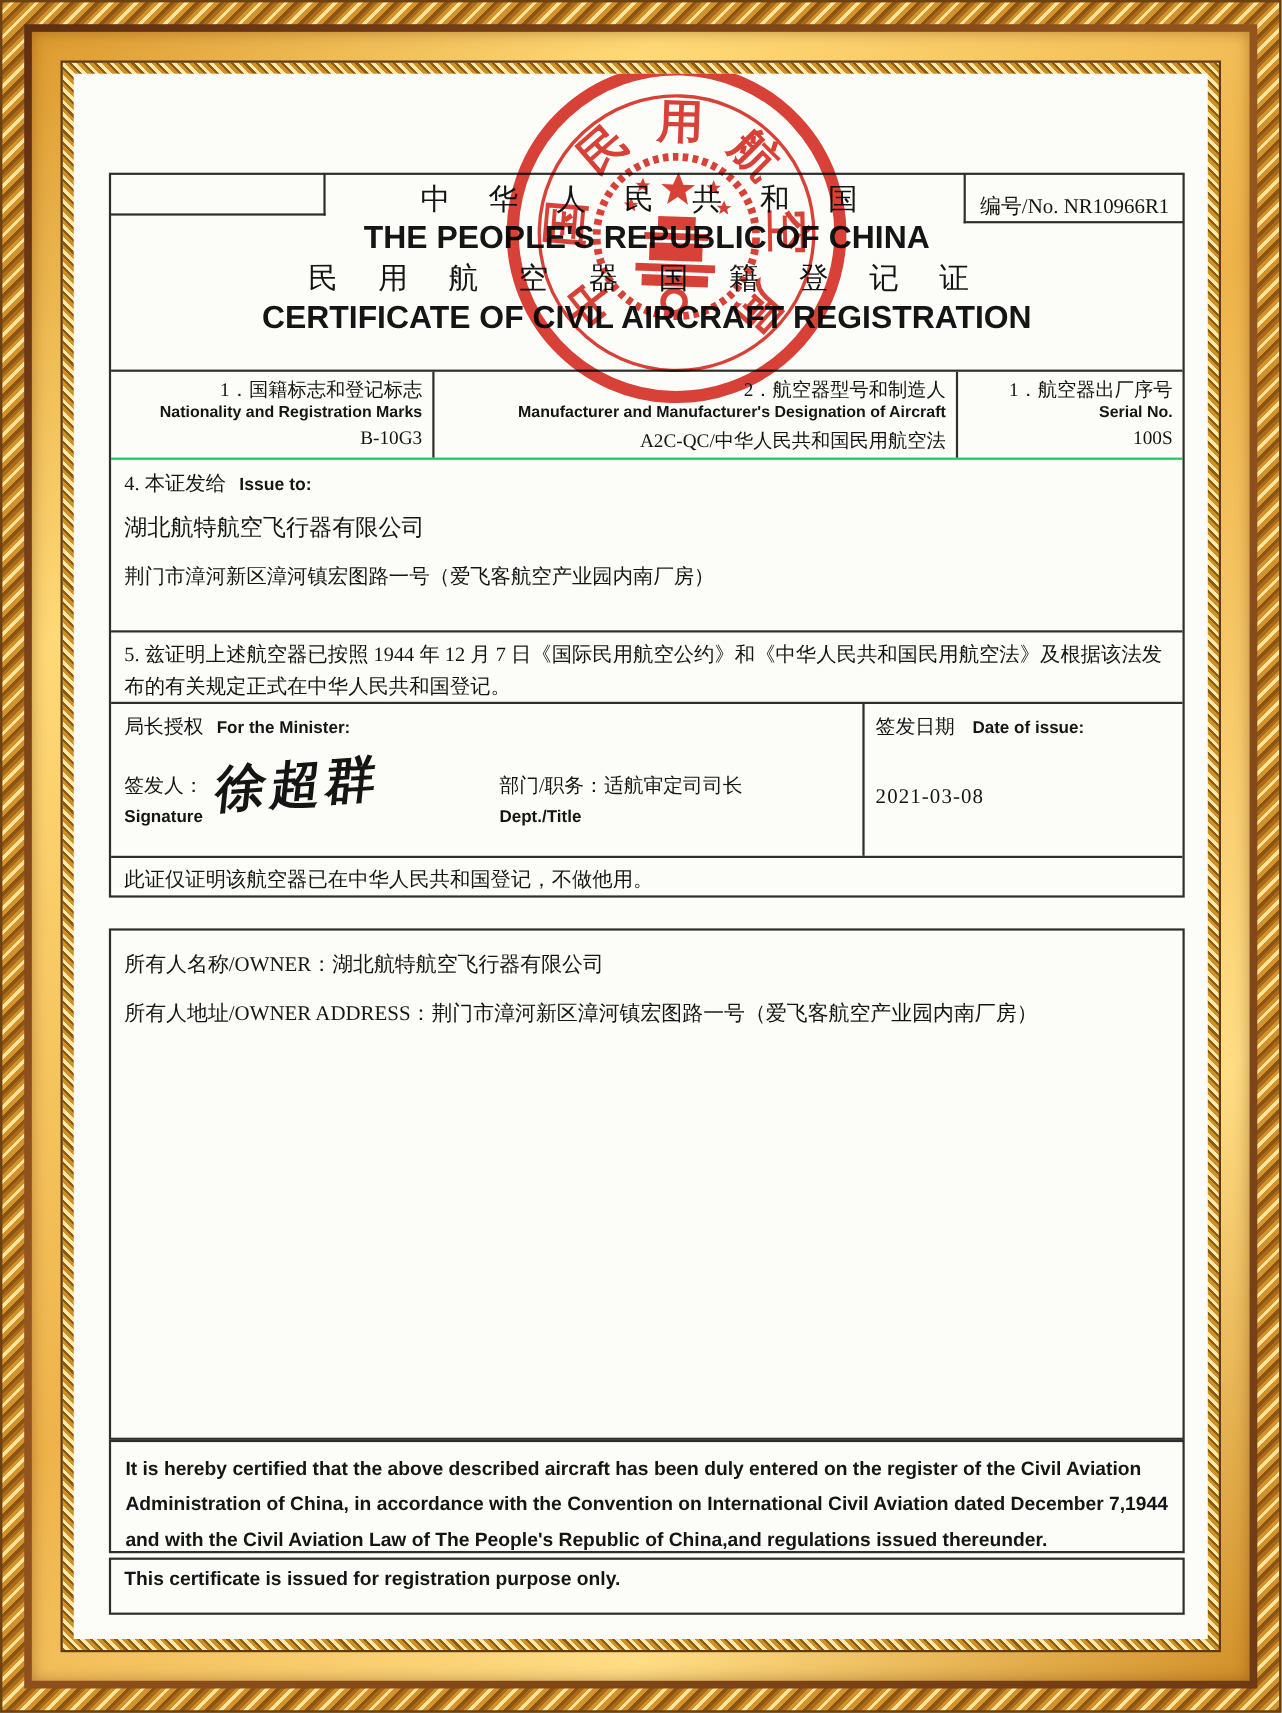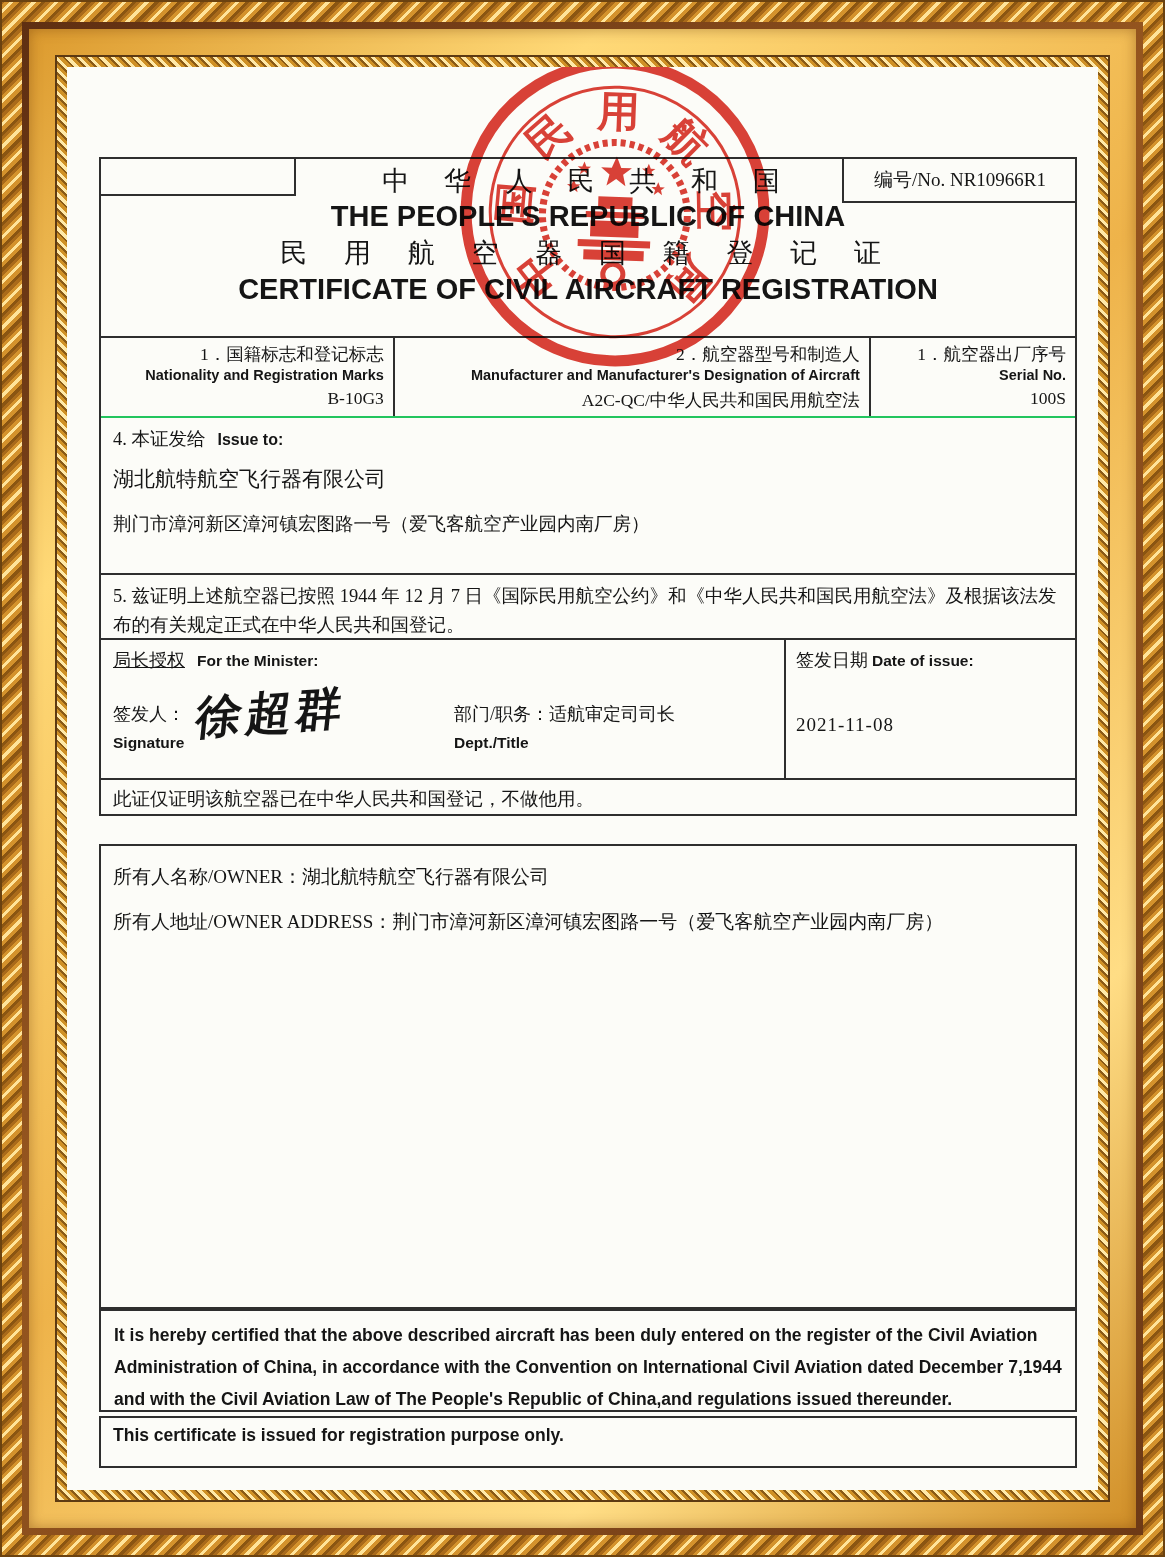--- a/index.html
+++ b/index.html
@@ -28,23 +28,23 @@
   .seal{position:absolute;left:387px;top:-16px;width:322px;height:322px;
     opacity:.88;mix-blend-mode:multiply;pointer-events:none;z-index:5;transform:rotate(2deg);}
   .seal text{font-family:"Liberation Serif",serif;font-weight:bold;fill:#d6281c;}
 
   
   .main-table{position:absolute;left:32px;top:90px;width:978px;height:659px;
     border:2px solid #2e2e2e;background:transparent;}
   .hdr{position:relative;height:177px;text-align:center;}
   .corner-box{position:absolute;left:-1px;top:-1px;width:196px;height:38px;
     border-right:2px solid #2e2e2e;border-bottom:2px solid #2e2e2e;}
-  .number-box{position:absolute;right:-1px;top:-1px;width:234px;height:45px;
+  .number-box{position:absolute;right:-1px;top:-1px;width:200px;height:45px;
     border-left:2px solid #2e2e2e;border-bottom:2px solid #2e2e2e;
-    display:flex;align-items:center;justify-content:center;font-size:19px;}
+    display:flex;align-items:flex-end;justify-content:center;font-size:19px;}
   .title-zh{padding-top:4px;font-size:27px;letter-spacing:14px;}
   .title-en{font-family:"Liberation Sans",sans-serif;font-weight:800;font-size:29px;margin-top:1px;letter-spacing:0px;}
   .subtitle-zh{font-size:27px;letter-spacing:15px;margin-top:2px;}
   .subtitle-en{font-family:"Liberation Sans",sans-serif;font-weight:800;font-size:29px;margin-top:2px;}
 
   .row1{display:flex;height:80px;border-top:2px solid #2e2e2e;}
   .row1 .cell{padding:4px 9px;height:100%;text-align:right;}
   .c1{width:295px;border-right:2px solid #2e2e2e;}
   .c2{width:478px;border-right:2px solid #2e2e2e;}
   .c3{width:205px;}
@@ -57,33 +57,33 @@
   .issue-line .enb{font-size:16px;margin-left:8px;}
   .issue-recipient{font-size:21px;margin-top:14px;}
   .issue-address{font-size:18.5px;margin-top:18px;}
 
   .row-statement{height:65px;border-top:2px solid #2e2e2e;padding:7px 12px;
     font-size:18.5px;line-height:29px;}
 
   .row-minister{position:relative;height:140px;border-top:2px solid #2e2e2e;}
   .min-left{position:absolute;left:0;top:0;width:685px;height:100%;
     border-right:2px solid #2e2e2e;padding:8px 12px;}
-  .min-auth .zh{font-size:18px;text-decoration:underline;}
+  .min-auth .zh{font-size:18px;}
   .min-auth .enb{font-size:15.5px;margin-left:8px;}
   .signer{position:absolute;left:12px;top:62px;}
   .signer .zh{font-size:18px;display:block;}
   .signer .enb{font-size:15.5px;display:block;margin-top:8px;}
   .signature{position:absolute;left:95px;top:42px;font-size:46px;font-weight:bold;
     font-family:"Liberation Serif",serif;transform:rotate(-4deg) skewX(-10deg);letter-spacing:4px;}
   .dept{position:absolute;left:353px;top:62px;}
   .dept .zh{font-size:18px;display:block;}
   .dept .enb{font-size:15.5px;display:block;margin-top:8px;}
   .min-right{position:absolute;right:0;top:0;width:291px;height:100%;padding:8px 12px;}
   .min-right .date-lbl .zh{font-size:18px;}
-  .min-right .date-lbl .enb{font-size:15.5px;margin-left:0;}
+  .min-right .date-lbl .enb{font-size:15.5px;margin-left:12px;}
   .date-val{font-size:19px;margin-top:42px;letter-spacing:1px;}
 
   .row-note{height:40px;border-top:2px solid #2e2e2e;padding:6px 12px;font-size:18.5px;}
 
   
   .remarks-box{position:absolute;left:32px;top:777px;width:978px;height:465px;
     border:2px solid #2e2e2e;padding:7px 12px;}
   .remarks-label .zh{font-size:18px;}
   .remarks-label .enb{font-size:16.5px;margin-left:10px;}
   .remarks-owner{font-size:19px;margin-top:11px;}
@@ -189,21 +189,21 @@
             <div class="dept">
               <span class="zh">部门/职务：适航审定司司长</span>
               <span class="enb">Dept./Title</span>
             </div>
           </div>
           <div class="min-right">
             <div class="date-lbl">
               <span class="zh">签发日期</span>
               <span class="enb">Date of issue:</span>
             </div>
-            <div class="date-val">2021-11-08</div>
+            <div class="date-val">2021-03-08</div>
           </div>
         </div>
 
         <div class="row-note zh">此证仅证明该航空器已在中华人民共和国登记，不做他用。</div>
       </div>
 
       <div class="remarks-box">
         <div class="remarks-owner zh">所有人名称/OWNER：湖北航特航空飞行器有限公司</div>
         <div class="remarks-address zh">所有人地址/OWNER ADDRESS：荆门市漳河新区漳河镇宏图路一号（爱飞客航空产业园内南厂房）</div>
       </div>

